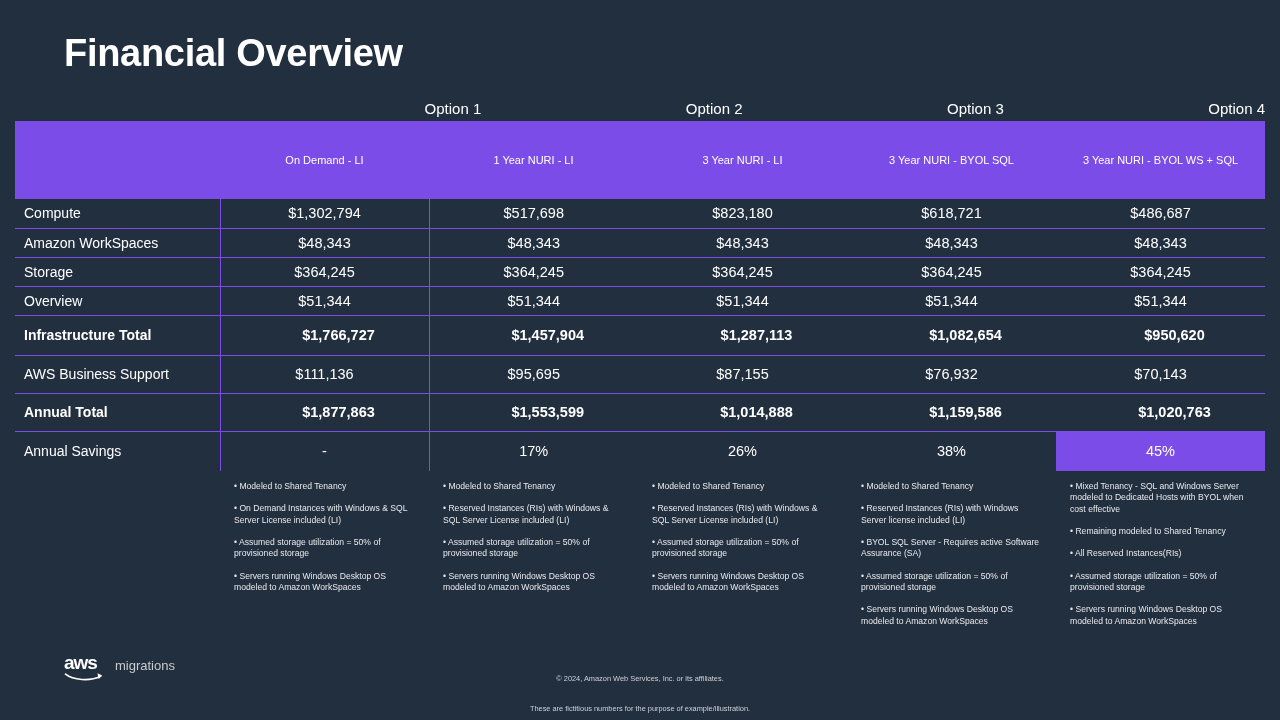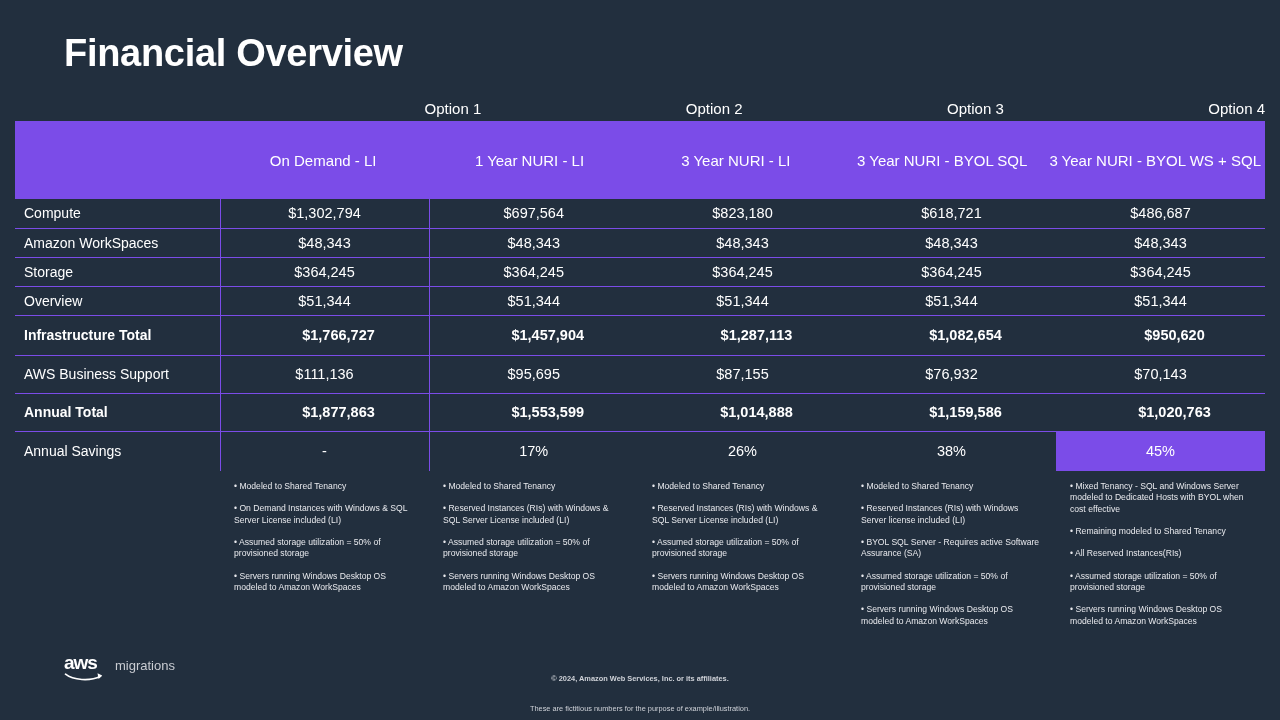--- a/index.html
+++ b/index.html
@@ -58,21 +58,21 @@
     display: flex;
     align-items: center;
   }
   .header-band .hb-spacer {
     width: 205px;
     flex: none;
   }
   .header-band .hb-cell {
     flex: 1 1 0;
     text-align: center;
-    font-size: 15px;
+    font-size: 11px;
     color: #ffffff;
     padding: 0 4px;
     white-space: nowrap;
   }
 
   
   .fin-table {
     position: absolute;
     left: 15px;
     top: 199px;
@@ -168,21 +168,20 @@
 
   
   .copyright {
     position: absolute;
     left: 0;
     top: 674px;
     width: 1280px;
     text-align: center;
     font-size: 7.4px;
     color: #cfd2d8;
-    font-weight: bold;
   }
   .disclaimer {
     position: absolute;
     left: 0;
     top: 704px;
     width: 1280px;
     text-align: center;
     font-size: 7.4px;
     color: #cfd2d8;
   }
@@ -206,21 +205,21 @@
   <div class="hb-cell">3 Year NURI - LI</div>
   <div class="hb-cell">3 Year NURI - BYOL SQL</div>
   <div class="hb-cell">3 Year NURI - BYOL WS + SQL</div>
 </div>
 
 <table class="fin-table">
   <tbody>
     <tr class="r-compute">
       <td class="lbl">Compute</td>
       <td class="val c1">$1,302,794</td>
-      <td class="val">$697,564</td>
+      <td class="val">$517,698</td>
       <td class="val">$823,180</td>
       <td class="val">$618,721</td>
       <td class="val">$486,687</td>
     </tr>
     <tr>
       <td class="lbl">Amazon WorkSpaces</td>
       <td class="val c1">$48,343</td>
       <td class="val">$48,343</td>
       <td class="val">$48,343</td>
       <td class="val">$48,343</td>

